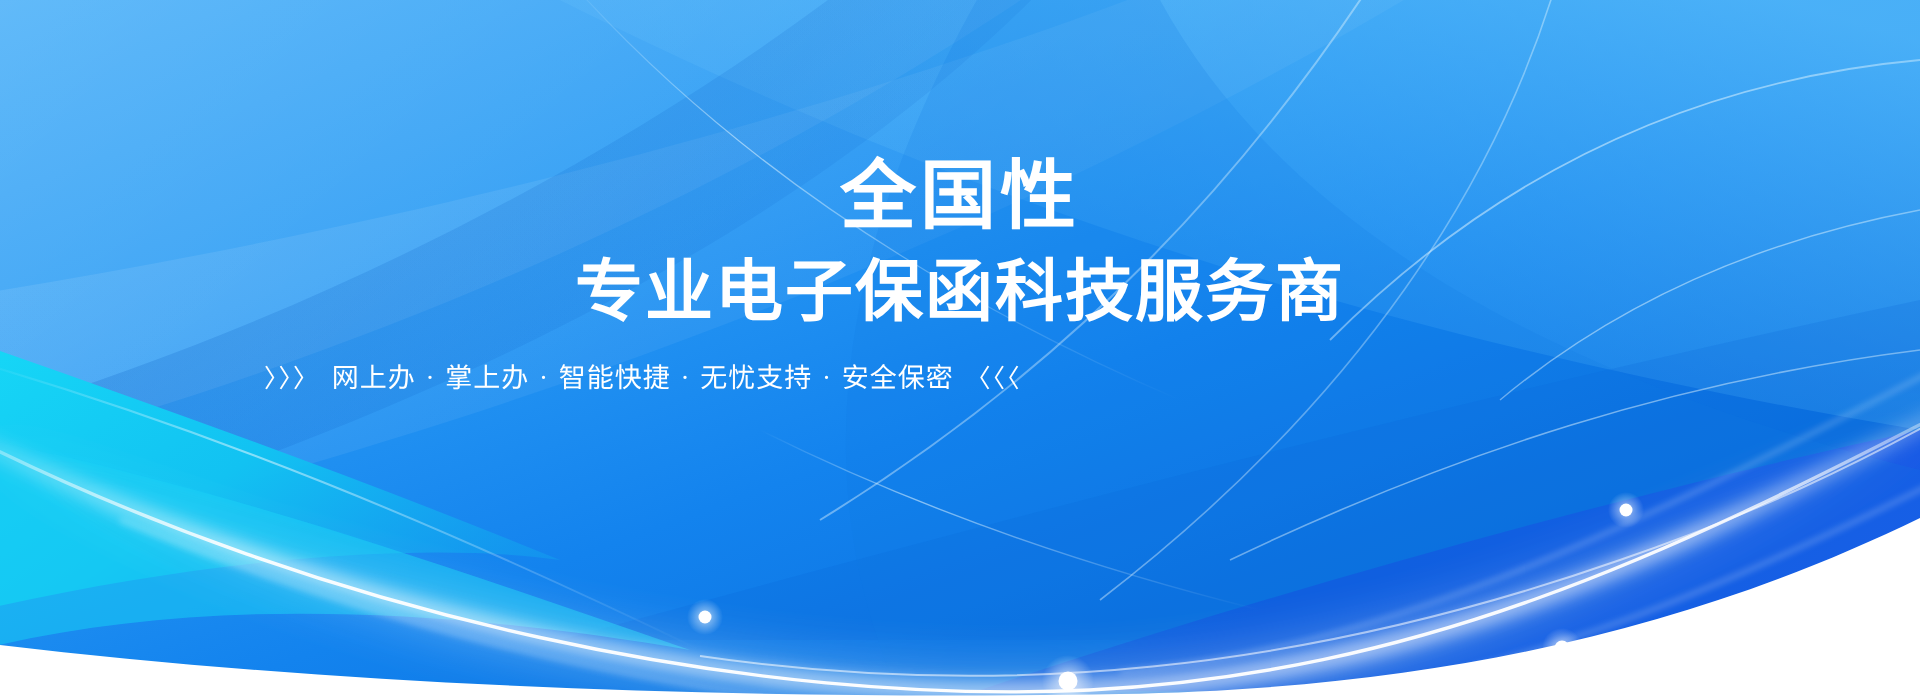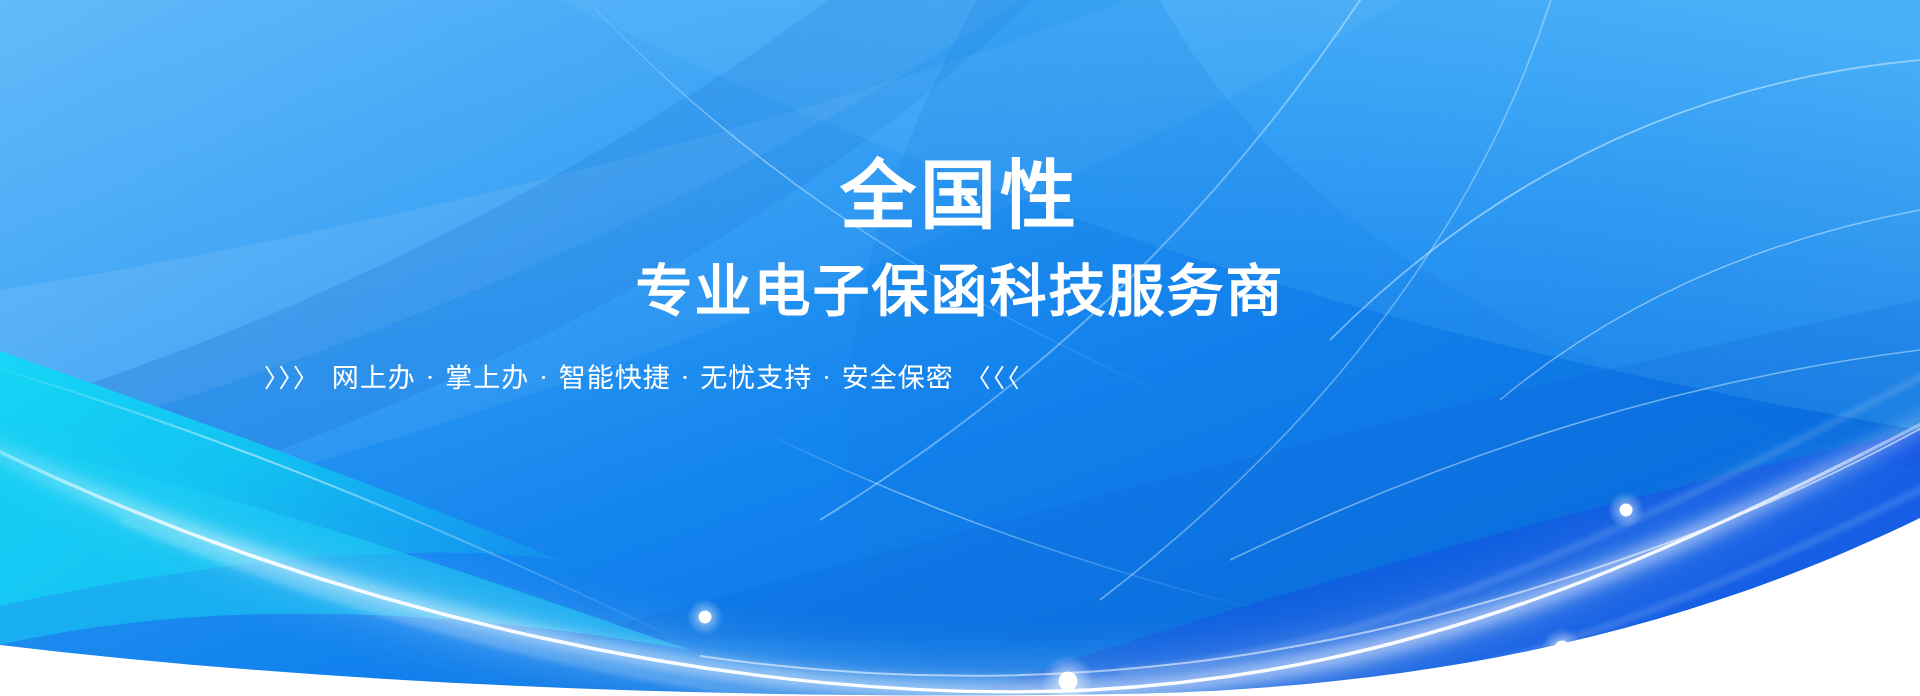--- a/index.html
+++ b/index.html
@@ -58,21 +58,21 @@
     font-size: 76px;
     line-height: 92px;
     font-weight: 700;
     letter-spacing: 4px;
     white-space: nowrap;
   }
 
   .title-line-2 {
     display: block;
     color: #ffffff;
-    font-size: 57px;
+    font-size: 68px;
     line-height: 98px;
     font-weight: 700;
     letter-spacing: 2px;
     white-space: nowrap;
   }
 
   .subtitle {
     position: absolute;
     left: 50%;
     transform: translateX(-50%);

